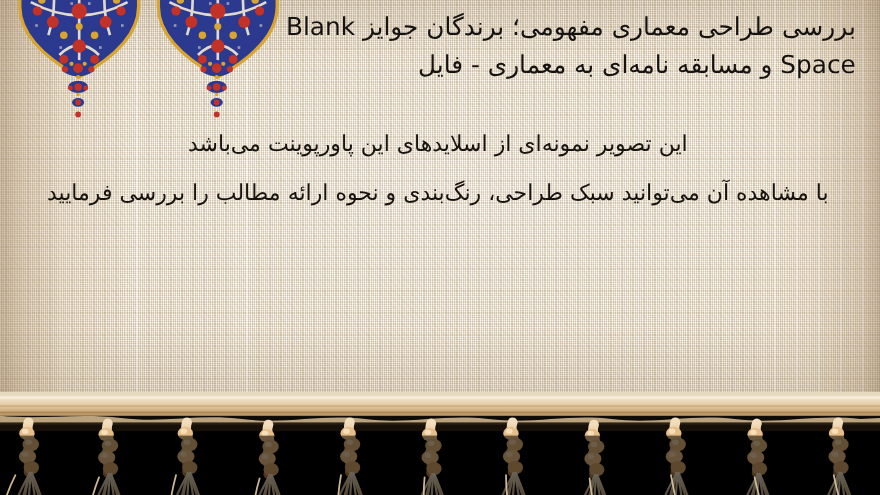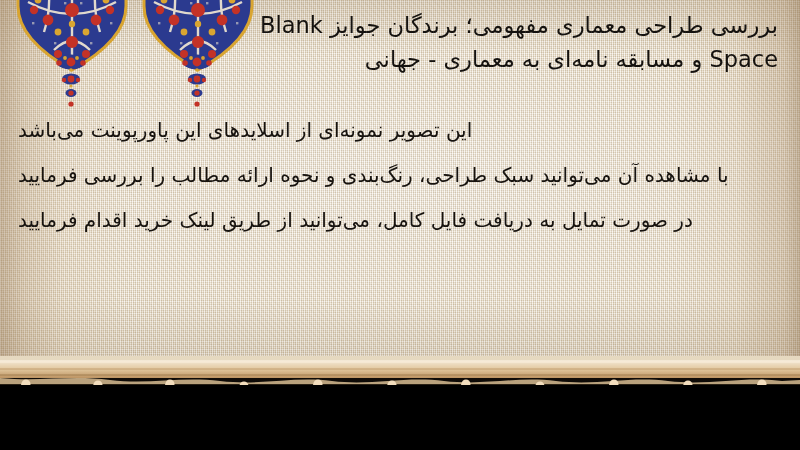--- a/index.html
+++ b/index.html
@@ -8,21 +8,21 @@
     padding: 0;
     background: #000;
   }
   body {
     font-family: "DejaVu Sans", "Liberation Sans", sans-serif;
   }
 
   #slide {
     position: relative;
     width: 800px;
-    height: 385px;
+    height: 450px;
     overflow: hidden;
     background: #4d7c0f;
     margin-left: 10px;
   }
 
   
   .paper {
     position: absolute;
     left: 0; top: 0;
     width: 800px;
@@ -106,21 +106,21 @@
     color: #15120f;
     letter-spacing: 0;
     white-space: nowrap;
   }
 
   .body-block {
     position: absolute;
     right: 22px;
     top: 108px;
     width: 760px;
-    text-align: left;
+    text-align: center;
     direction: rtl;
   }
   .body-line {
     font-family: "DejaVu Sans", "Liberation Sans", sans-serif;
     font-size: 20px;
     line-height: 45px;
     color: #17130f;
     white-space: nowrap;
   }
 
@@ -315,27 +315,26 @@
     <g fill="#d9a531">
       <circle cx="17" cy="5" r="1.9"></circle>
         <circle cx="29" cy="5" r="1.9"></circle>
       <circle cx="23" cy="17" r="1.8"></circle>
         <circle cx="23" cy="33" r="1.6"></circle>
     </g>
   </svg>
 
   <div class="title-block">
     <div class="title-line">بررسی طراحی معماری مفهومی؛ برندگان جوایز Blank</div>
-    <div class="title-line">Space و مسابقه نامه‌ای به معماری - جهانی</div>
+    <div class="title-line">Space و مسابقه نامه‌ای به معماری - فایل</div>
   </div>
 
   <div class="body-block">
     <div class="body-line">این تصویر نمونه‌ای از اسلایدهای این پاورپوینت می‌باشد</div>
     <div class="body-line">با مشاهده آن می‌توانید سبک طراحی، رنگ‌بندی و نحوه ارائه مطالب را بررسی فرمایید</div>
-    <div class="body-line">در صورت تمایل به دریافت فایل کامل، می‌توانید از طریق لینک خرید اقدام فرمایید</div>
   </div>
 
   <div class="bottom-field"></div>
 
   <svg class="fringe-svg" viewBox="0 0 800 94" xmlns="http://www.w3.org/2000/svg">
     <defs>
       <linearGradient id="cordG" x1="0" y1="0" x2="0" y2="1">
         <stop offset="0%" stop-color="#f2ddbd"></stop>
         <stop offset="45%" stop-color="#dcae76"></stop>
         <stop offset="100%" stop-color="#a9763f"></stop>

